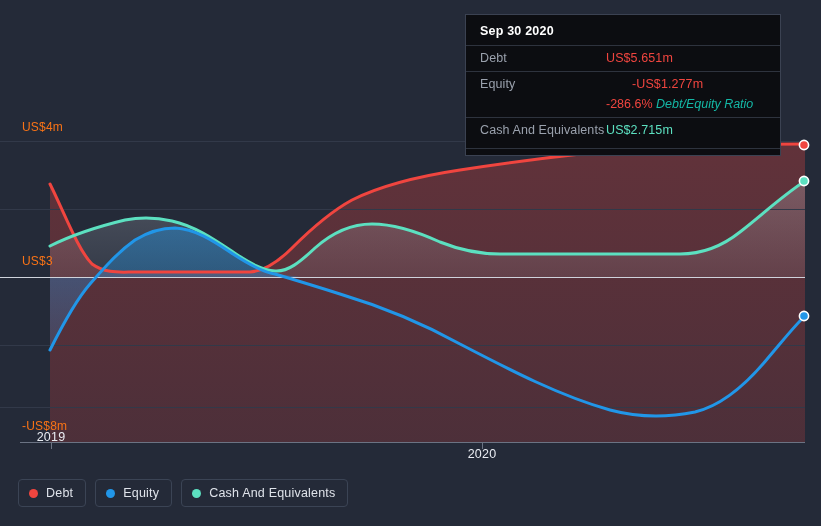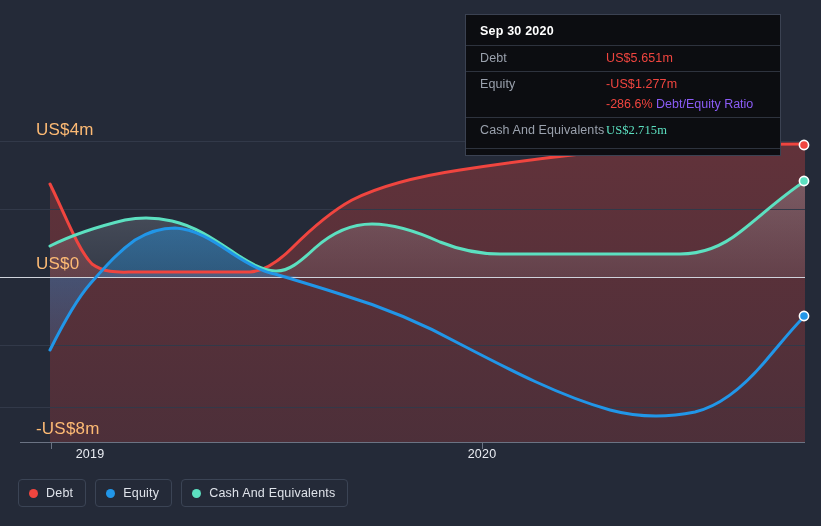--- a/index.html
+++ b/index.html
@@ -27,23 +27,23 @@
     position: absolute;
     left: 0;
     top: 0;
     width: 821px;
     height: 470px;
   }
 
   
   .y-label {
     position: absolute;
-    left: 36px;
-    font-size: 17px;
-    color: #fdba74;
+    left: 22px;
+    font-size: 12px;
+    color: #f97316;
     letter-spacing: 0.2px;
     white-space: nowrap;
   }
   .x-label {
     position: absolute;
     font-size: 12.5px;
     color: #e9ecf2;
     letter-spacing: 0.2px;
     white-space: nowrap;
     transform: translateX(-50%);
@@ -77,24 +77,24 @@
   }
   .tt-row.noline { border-top: none; padding-top: 0; }
   .tt-key {
     width: 126px;
     flex: 0 0 126px;
     color: #9aa1ad;
     letter-spacing: 0.1px;
   }
   .tt-val { letter-spacing: 0.1px; }
   .tt-val.debt   { color: #f0453f; }
-  .tt-val.equity { color: #f0453f; }
-  .tt-val.cash   { color: #5ce0c0; font-family: Liberation Serif, serif; }
+  .tt-val.equity { color: #f0453f; margin-left: 26px; }
+  .tt-val.cash   { color: #5ce0c0; }
   .tt-ratio-val  { color: #f0453f; text-align: right; }
-  .tt-ratio-lbl  { color: #8b5cf6; }
+  .tt-ratio-lbl  { color: #14b8a6; font-style: italic; }
   .tt-bottom-rule {
     border-top: 1px solid #2e333e;
     margin-top: 5px;
   }
 
   
   #legend {
     position: absolute;
     left: 18px;
     top: 479px;
@@ -236,24 +236,24 @@
     </g>
 
     <g stroke="#6b7383" stroke-width="1" shape-rendering="crispEdges">
       <line x1="20" y1="442.5" x2="805" y2="442.5"></line>
       <line x1="51.5" y1="442.5" x2="51.5" y2="448.5"></line>
       <line x1="482.5" y1="442.5" x2="482.5" y2="448.5"></line>
     </g>
   </svg>
 
   <div class="y-label" style="top:120px;">US$4m</div>
-  <div class="y-label" style="top:254px;">US$0</div>
+  <div class="y-label" style="top:254px;">US$3</div>
   <div class="y-label" style="top:419px;">-US$8m</div>
 
-  <div class="x-label" style="left:51px; top:447px;margin-left:39px;">2019</div>
+  <div class="x-label" style="left:51px; top:430px;">2019</div>
   <div class="x-label" style="left:482px; top:447px;text-align:center;">2020</div>
 
   <div id="tooltip">
     <div class="tt-title">Sep 30 2020</div>
 
     <div class="tt-row">
       <div class="tt-key">Debt</div>
       <div class="tt-val debt">US$5.651m</div>
     </div>
 

